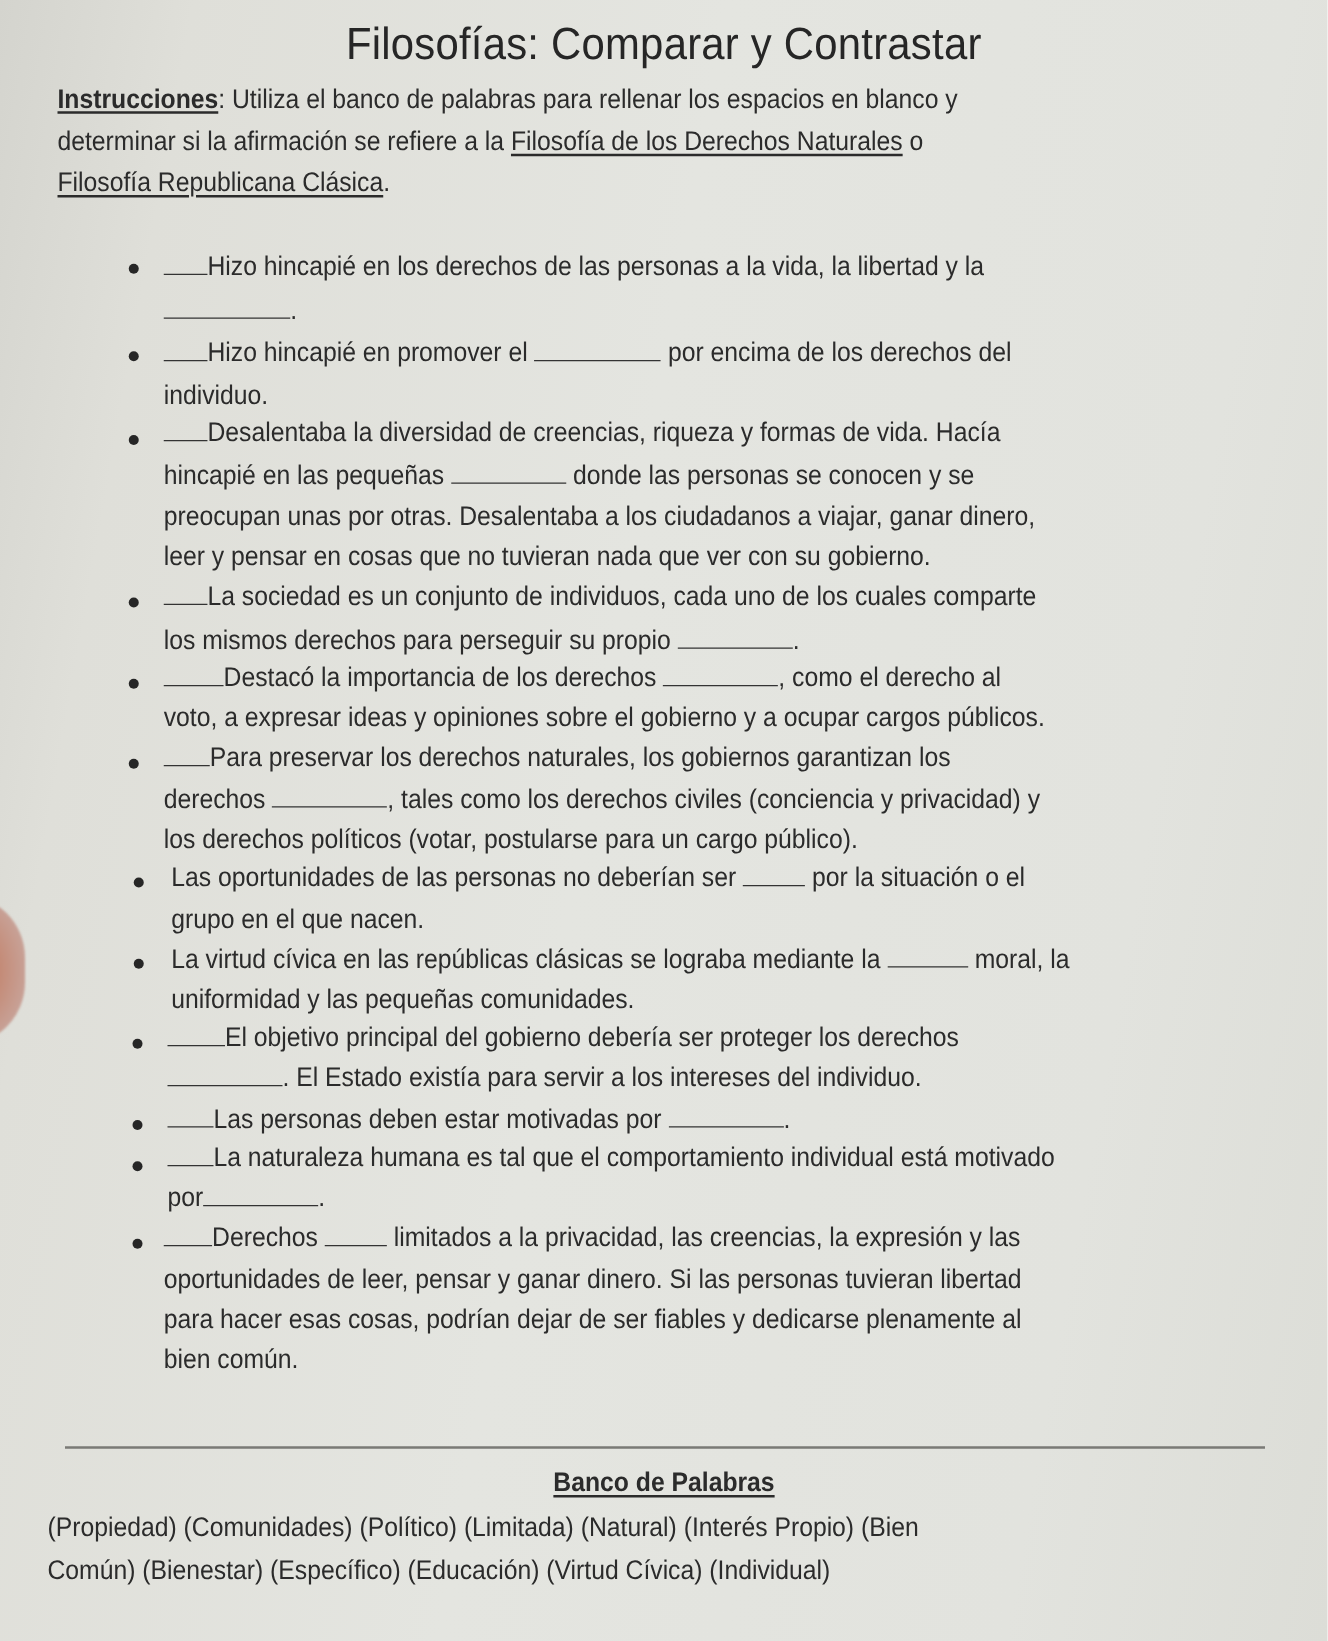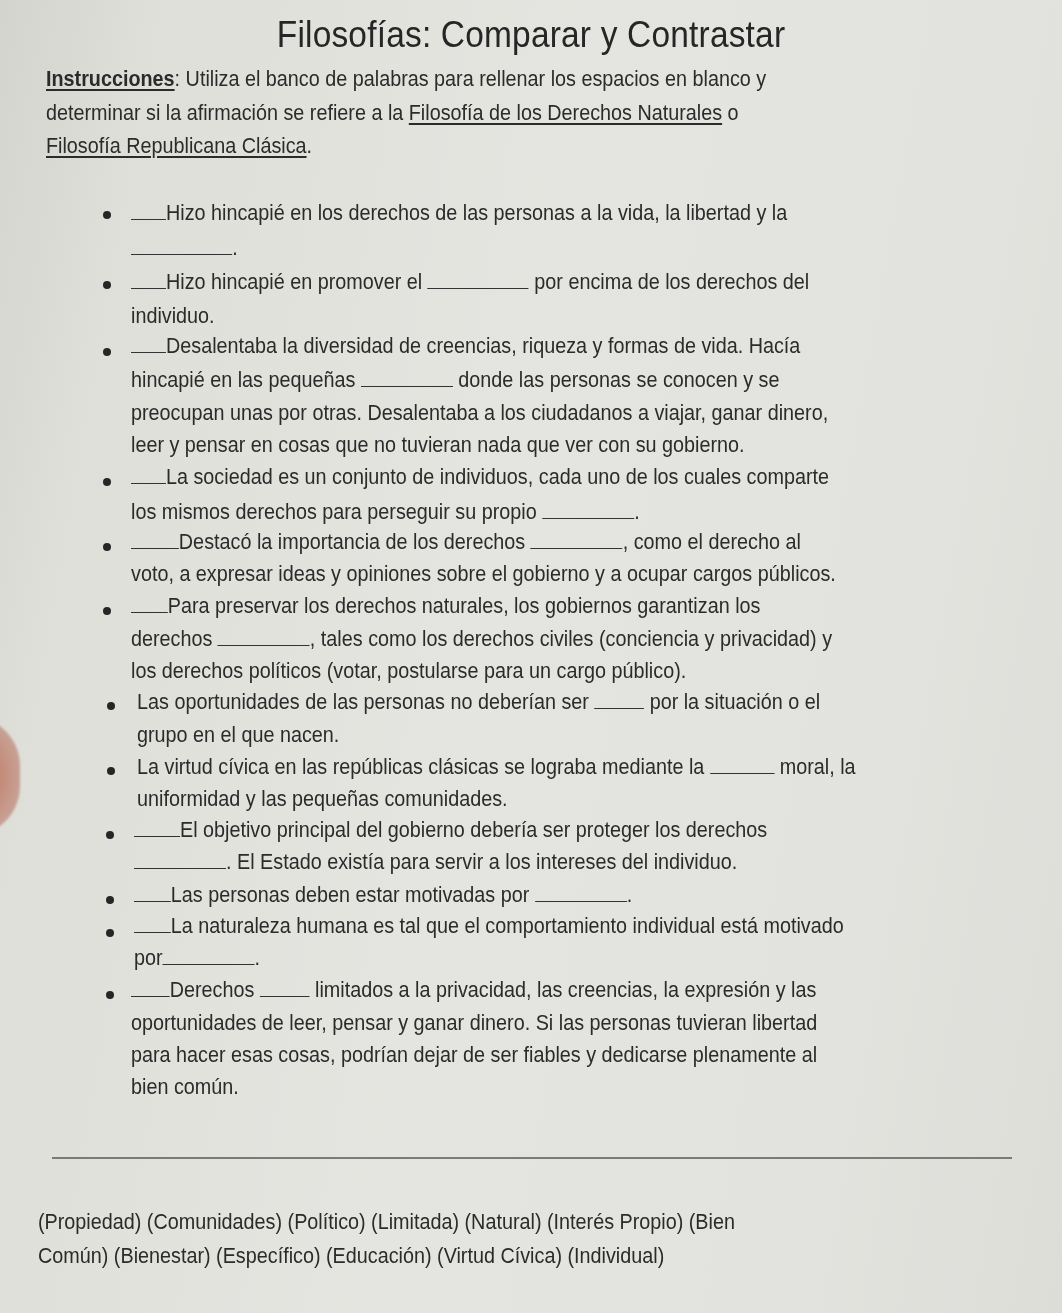--- a/index.html
+++ b/index.html
@@ -159,16 +159,19 @@
   </div>
   <div class="line" style="left:131px; top:1043px;">
     <span>para hacer esas cosas, podrían dejar de ser fiables y dedicarse plenamente al</span>
   </div>
   <div class="line" style="left:131px; top:1075px;">
     <span>bien común.</span>
   </div>
 
   <div class="divider"></div>
 
+  <div class="line" style="left:0; right:0; top:1174px; text-align:center; transform:none;">
+    <span class="b u" style="display:inline-block; transform:scaleX(0.92);">Banco de Palabras</span>
+  </div>
   <div class="line" style="left:38px; top:1210px;">(Propiedad) (Comunidades) (Político) (Limitada) (Natural) (Interés Propio) (Bien</div>
   <div class="line" style="left:38px; top:1244px;">Común) (Bienestar) (Específico) (Educación) (Virtud Cívica) (Individual)</div>
 
 </div>
 
 </body></html>

